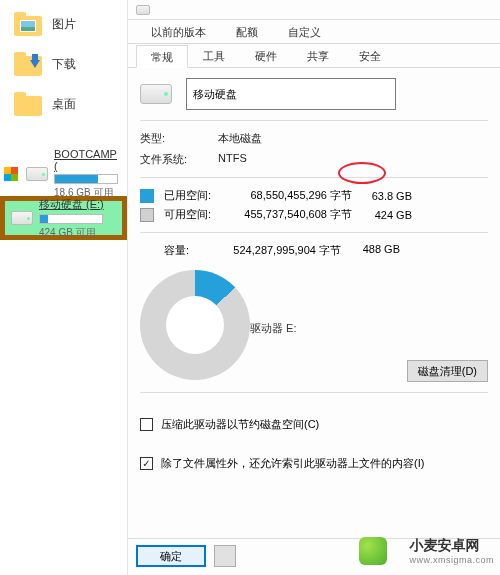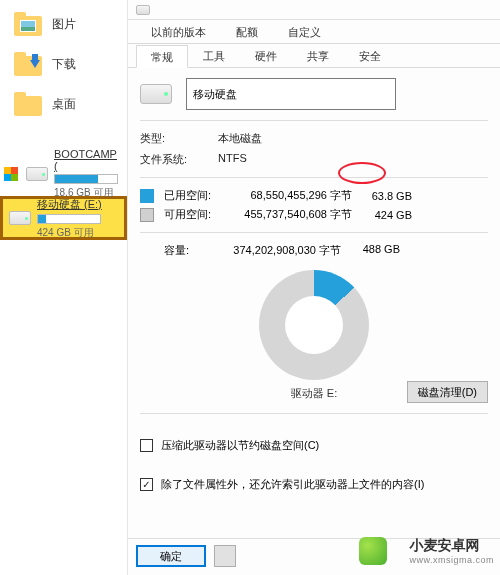--- a/index.html
+++ b/index.html
@@ -11,21 +11,21 @@
 .folder-back { position: absolute; width: 28px; height: 20px; top: 4px; background: #ffd36b; border-radius: 2px; }
 .folder-tab { position: absolute; width: 12px; height: 6px; top: 0; left: 0; background: #ffd36b; border-radius: 2px 2px 0 0; }
 .pic-thumb { position: absolute; width: 16px; height: 12px; top: 8px; left: 6px; background: linear-gradient(#7ec8e3 60%, #5a8 60%); border: 1px solid #fff; }
 .dl-arrow { position: absolute; top: 8px; left: 16px; width: 0; height: 0; border-left: 5px solid transparent; border-right: 5px solid transparent; border-top: 8px solid #2b7cd3; }
 .dl-stem { position: absolute; top: 2px; left: 18px; width: 6px; height: 8px; background: #2b7cd3; }
 .folder-label { color: #333; }
 .drive-list { margin-top: 28px; }
 .drive-card { display: flex; align-items: center; height: 44px; padding: 4px 6px; gap: 6px; }
 .drive-card.win .os-icon { width: 14px; height: 14px; background: conic-gradient(#f25022 0 25%, #7fba00 0 50%, #00a4ef 0 75%, #ffb900 0 100%); margin-right: 2px; }
 .drive-card.win { padding-left: 4px; }
-.drive-card.sel { background: #fde047; border: 3px solid #a16207; }
+.drive-card.sel { background: #86efac; border: 5px solid #a16207; }
 .drive-icon { width: 22px; height: 14px; background: linear-gradient(#f5f5f5, #e0e0e0); border: 1px solid #bbb; border-radius: 2px; position: relative; }
 .drive-icon::after { content: ""; position: absolute; right: 2px; top: 5px; width: 3px; height: 3px; background: #6fa; border-radius: 50%; }
 .drive-text { flex: 1; display: flex; flex-direction: column; gap: 2px; }
 .drive-name { font-size: 11px; color: #333; text-decoration: underline; }
 .drive-bar { width: 64px; height: 10px; border: 1px solid #bbb; background: #fff; position: relative; }
 .drive-fill { height: 100%; background: #26a0da; }
 .drive-sub { font-size: 10px; color: #666; }
 .right-pane { flex: 1; position: relative; background: #fdfdfd; }
 .titlebar { height: 20px; display: flex; align-items: center; padding-left: 8px; gap: 6px; border-bottom: 1px solid #dfdfdf; font-size: 11px; }
 .title-icon { width: 14px; height: 10px; background: linear-gradient(#f5f5f5, #ddd); border: 1px solid #bbb; border-radius: 2px; }
@@ -43,21 +43,21 @@
 .ntfs-circle { position: absolute; border: 2px solid #e23; border-radius: 50%; width: 48px; height: 22px; left: 210px; top: 162px; pointer-events: none; }
 .space-row { display: flex; align-items: center; gap: 10px; font-size: 11px; margin: 4px 0; }
 .sq { width: 14px; height: 14px; border: 1px solid #999; }
 .sq.used { background: #26a0da; border-color: #26a0da; }
 .sq.free { background: #d0d0d0; }
 .space-label { width: 48px; }
 .space-bytes { width: 130px; text-align: right; }
 .space-short { width: 50px; text-align: right; }
 .total-row { display: flex; align-items: flex-start; gap: 9px; font-size: 11px; margin: 6px 0 12px 24px; }
 .total-label { width: 38px; }
-.donut-wrap { display: flex; flex-direction: column; align-items: center; margin: 8px 0 4px; }
+.donut-wrap { display: flex; flex-direction: row; align-items: center; margin: 8px 0 4px; }
 .donut { width: 110px; height: 110px; border-radius: 50%; background: conic-gradient(#26a0da 0 47deg, #d6d6d6 47deg 360deg); position: relative; }
 .donut::after { content: ""; position: absolute; inset: 26px; background: #fff; border-radius: 50%; }
 .donut-label { font-size: 11px; color: #333; margin-top: 6px; align-self: center; }
 .cleanup-row { display: flex; justify-content: flex-end; margin-top: -24px; }
 .btn { height: 22px; padding: 0 10px; border: 1px solid #adadad; background: #e1e1e1; font-size: 11px; cursor: default; }
 .check-row { display: flex; align-items: center; gap: 8px; font-size: 11px; margin: 24px 0; }
 .cb { width: 13px; height: 13px; border: 1px solid #333; display: flex; align-items: center; justify-content: center; font-size: 10px; color: #222; }
 .footer { position: absolute; bottom: 2px; left: 0; right: 0; border-top: 1px solid #ddd; padding: 6px 8px; display: flex; gap: 8px; }
 .footer .btn.primary { border: 2px solid #0078d7; background: #e5f1fb; padding: 0 22px; font-family: Liberation Mono, monospace; }
 .watermark { position: absolute; right: 6px; bottom: 10px; display: flex; align-items: center; gap: 22px; }
@@ -165,21 +165,21 @@
       </div>
       <div class="space-row">
         <div class="sq free"></div>
         <span class="space-label">可用空间:</span>
         <span class="space-bytes">455,737,540,608 字节</span>
         <span class="space-short">424 GB</span>
       </div>
       <hr class="hr">
       <div class="total-row">
         <span class="total-label">容量:</span>
-        <span class="space-bytes">374,202,908,030 字节</span>
+        <span class="space-bytes">524,287,995,904 字节</span>
         <span class="space-short">488 GB</span>
       </div>
 
       <div class="donut-wrap">
         <div class="donut"></div>
         <span class="donut-label">驱动器 E:</span>
       </div>
       <div class="cleanup-row">
         <button class="btn">磁盘清理(D)</button>
       </div>

